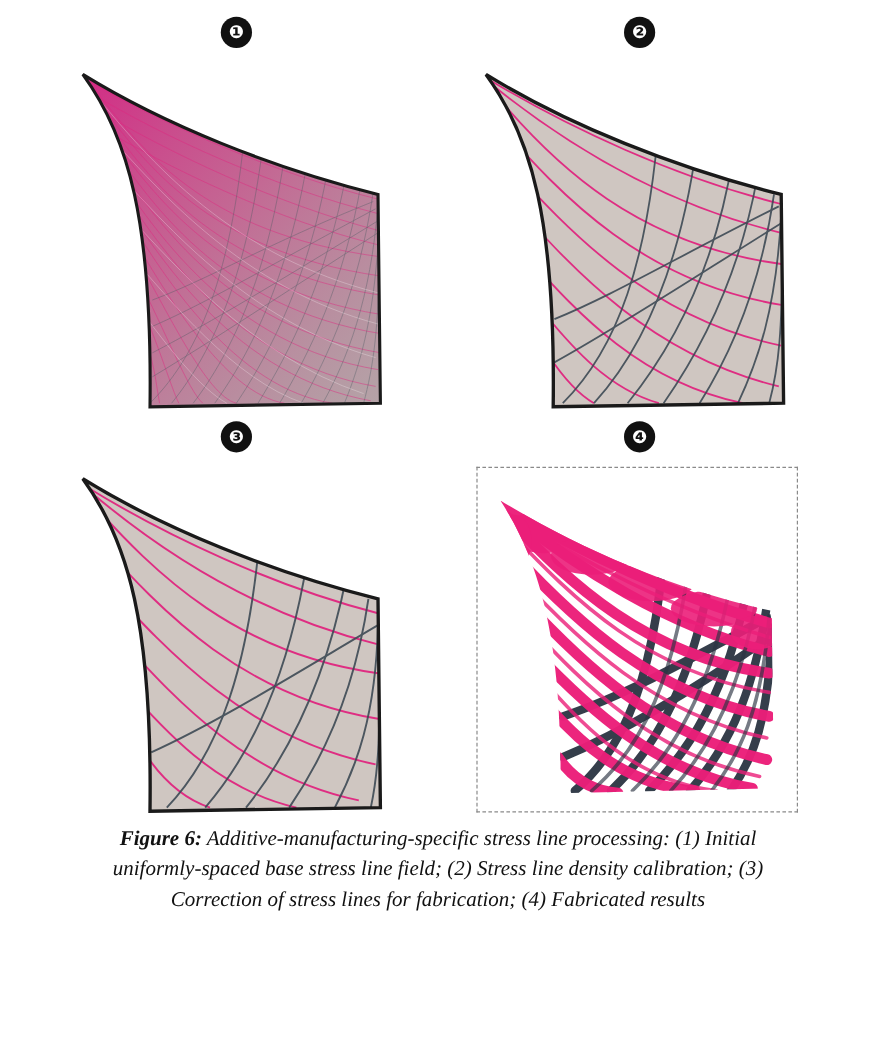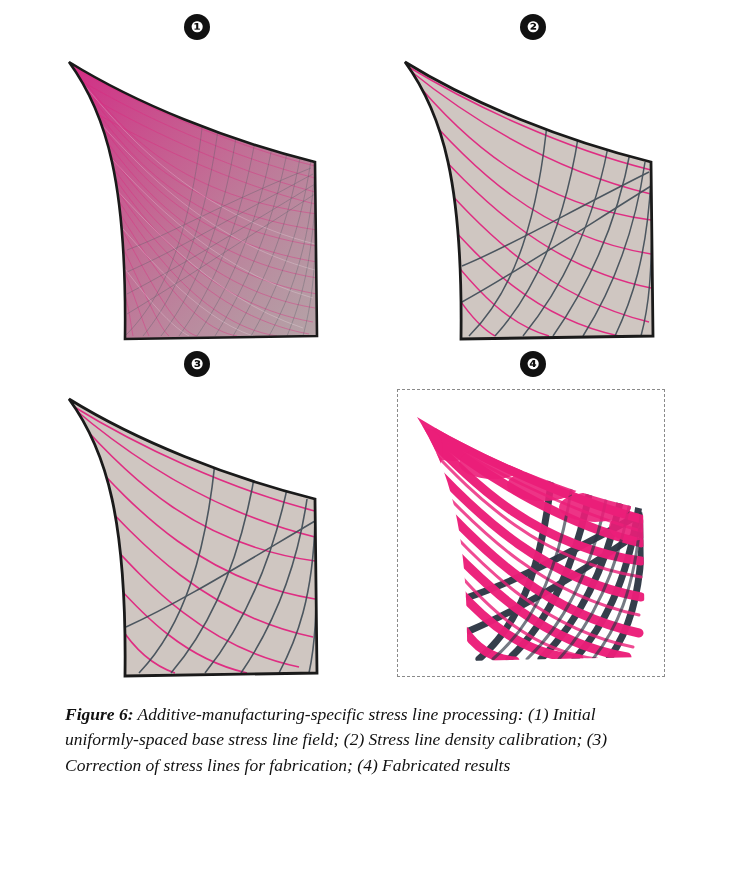--- a/index.html
+++ b/index.html
@@ -63,22 +63,22 @@
   }
 
   .panel-canvas svg {
     display: block;
     width: 300px;
     height: 305px;
   }
 
   .caption {
     width: 600px;
-    margin: 16px auto 0 auto;
-    text-align: left;
+    margin: 0 auto 0 auto;
+    text-align: center;
     font-size: 17.5px;
     line-height: 1.45;
     font-style: italic;
   }
   .caption .figlabel {
     font-weight: bold;
     font-style: italic;
   }
 
   .dashed-frame {

